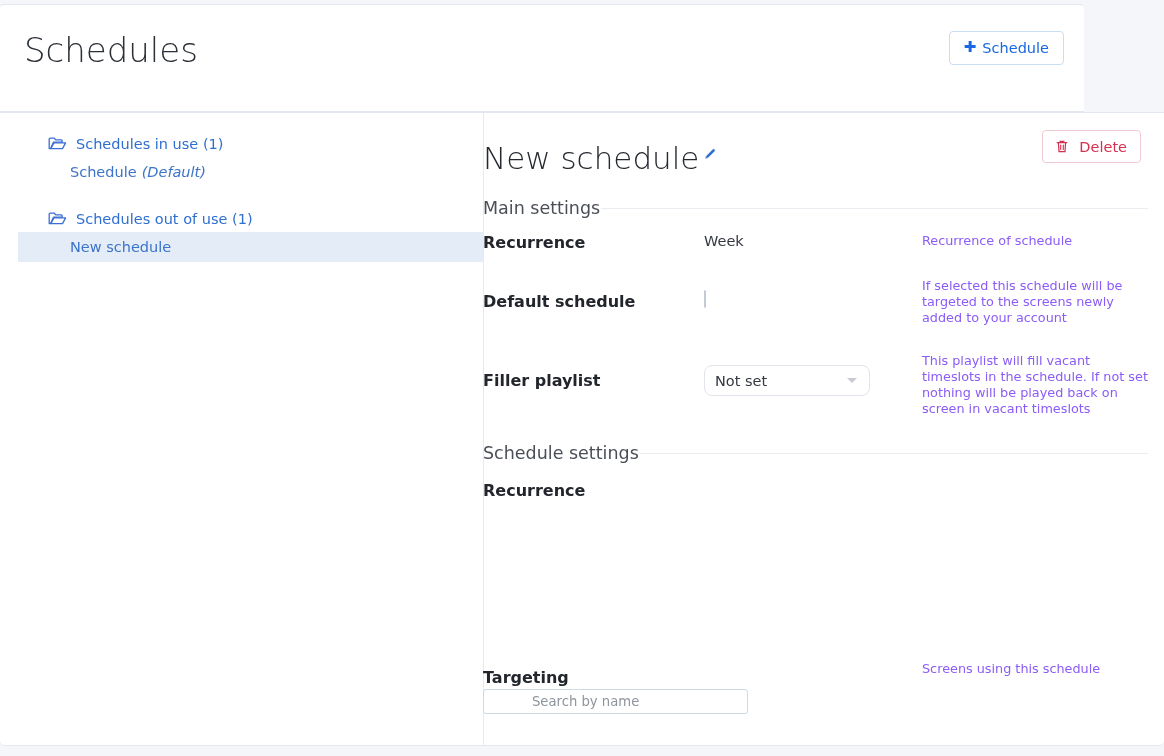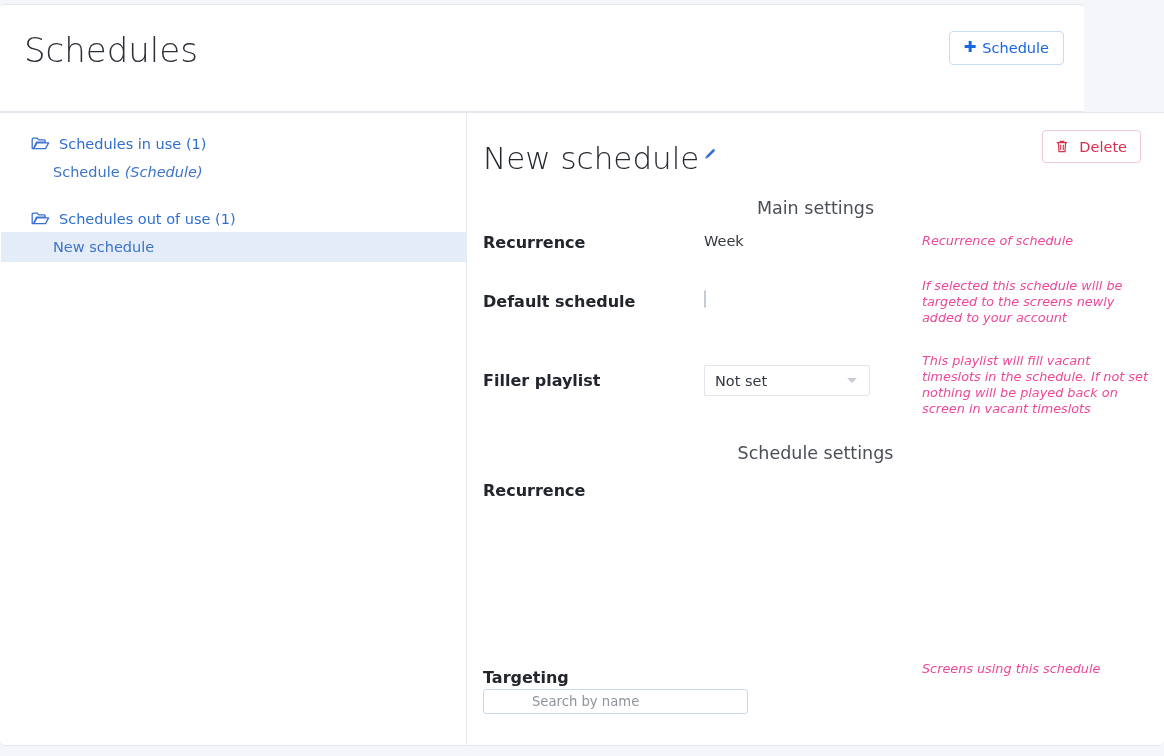--- a/index.html
+++ b/index.html
@@ -75,21 +75,21 @@
     height: 634px;
     background: #ffffff;
     border: 1px solid #e3e7ee;
     border-left: none; border-right: none;
     border-radius: 0 0 5px 5px;
   }
 
   
   .sidebar {
     position: absolute;
-    left: 1px; top: 0;
+    left: 18px; top: 0;
     width: 466px;
     height: 100%;
     border-right: 1px solid #e6eaf0;
   }
   .tree-group {
     position: absolute;
     left: 0;
     width: 100%;
   }
   .tree-folder {
@@ -150,21 +150,20 @@
   .trash-icon { display: inline-flex; }
 
   
   .section {
     position: absolute;
     left: 16px;
     width: 665px;
     display: flex;
     align-items: center;
     gap: 1px;
-    flex-direction: column;
   }
   .section-title {
     font-size: 17.5px;
     font-weight: 400;
     color: #4a4f57;
     white-space: nowrap;
   }
   .section-rule {
     flex: 1;
     height: 1px;
@@ -190,37 +189,36 @@
     left: 221px;
     font-size: 14.5px;
     color: #34383f;
   }
   .hint {
     position: absolute;
     left: 439px;
     width: 230px;
     font-size: 12.8px;
     line-height: 16px;
-    color: #ec4899;
-    font-style: italic;
+    color: #8b5cf6;
   }
 
   .checkbox {
     width: 14px; height: 14px;
     border: 1px solid #c3cbd6;
     border-radius: 2px;
     background: #fff;
     cursor: pointer;
   }
 
   .select {
     width: 166px;
     height: 31px;
     border: 1px solid #e1e5eb;
-    border-radius: 2px;
+    border-radius: 8px;
     background: #fff;
     display: flex;
     align-items: center;
     padding: 0 10px;
     font-size: 14.5px;
     color: #34383f;
     cursor: pointer;
     position: relative;
   }
   .select .caret {
@@ -271,21 +269,21 @@
           <span class="folder-icon">
             <svg width="19" height="16" viewBox="0 0 19 16">
               <path d="M1.2 3.2a1 1 0 0 1 1-1h4.1l1.5 1.7h5.4a1 1 0 0 1 1 1v1.2H5.6L2.6 12.6H1.2z" fill="none" stroke="#3b6fd4" stroke-width="1.3" stroke-linejoin="round"></path>
               <path d="M5.9 6.9h11.7l-3.1 5.7H2.8z" fill="none" stroke="#3b6fd4" stroke-width="1.3" stroke-linejoin="round"></path>
             </svg>
           </span>
           <span>Schedules in use (1)</span>
         </div>
         <div class="tree-child">
           <span>Schedule</span>
-          <em>(Schedule)</em>
+          <em>(Default)</em>
         </div>
       </div>
 
       <div class="tree-group" style="top:93px">
         <div class="tree-folder">
           <span class="folder-icon">
             <svg width="19" height="16" viewBox="0 0 19 16">
               <path d="M1.2 3.2a1 1 0 0 1 1-1h4.1l1.5 1.7h5.4a1 1 0 0 1 1 1v1.2H5.6L2.6 12.6H1.2z" fill="none" stroke="#3b6fd4" stroke-width="1.3" stroke-linejoin="round"></path>
               <path d="M5.9 6.9h11.7l-3.1 5.7H2.8z" fill="none" stroke="#3b6fd4" stroke-width="1.3" stroke-linejoin="round"></path>
             </svg>

